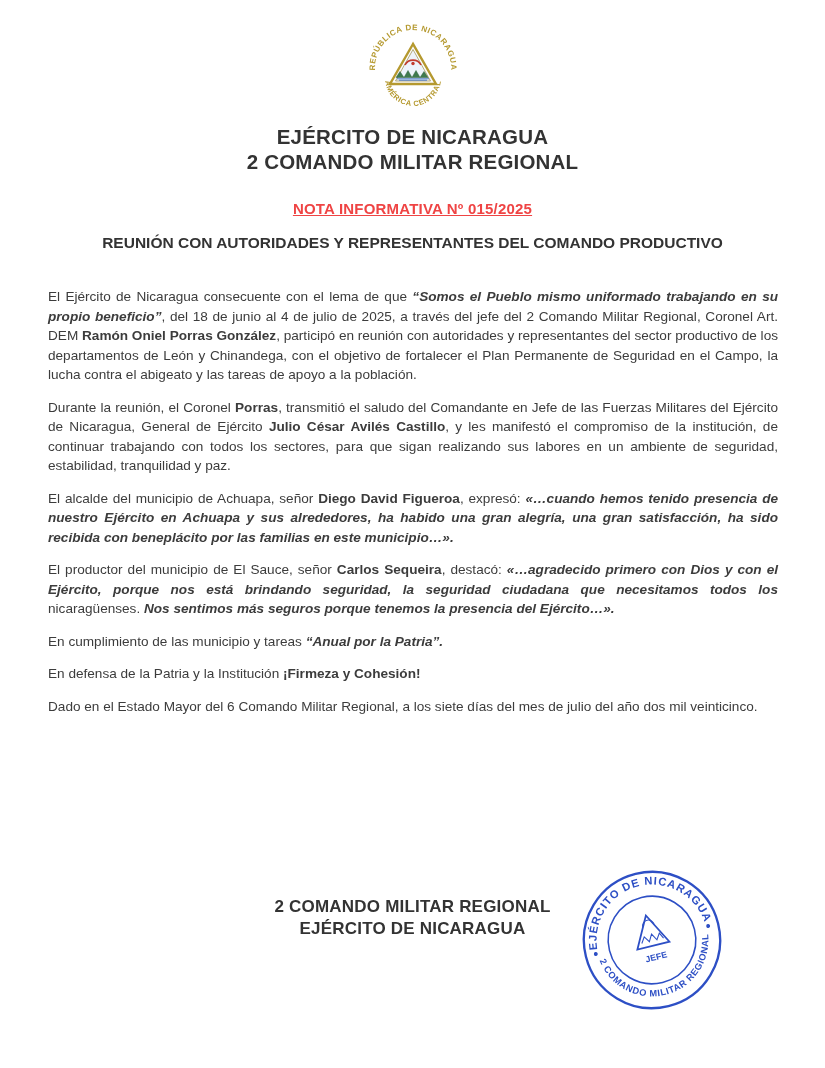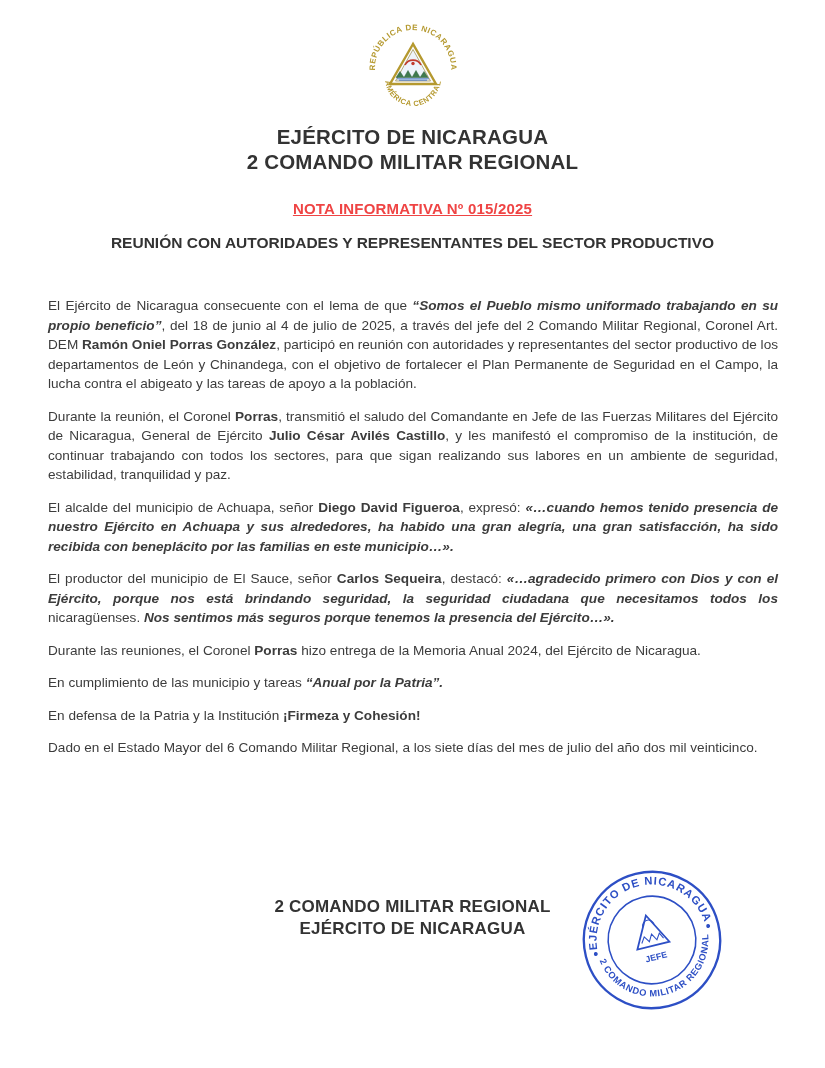--- a/index.html
+++ b/index.html
@@ -23,21 +23,21 @@
   .note-number {
     margin-top: 26px; font-size: 15px; font-weight: bold;
     text-decoration: underline; color: #ef4444; letter-spacing: 0.2px;
   }
   .subject {
     margin: 16px auto 0 auto; width: 650px;
     font-size: 15.5px; font-weight: bold; line-height: 20px; color: #333333;
   }
   .body-text {
     position: absolute; top: 287px; left: 48px; width: 730px;
-    font-size: 13.6px; line-height: 19.5px; text-align: justify; color: #3c3c3c; margin-top: 9px;
+    font-size: 13.6px; line-height: 19.5px; text-align: justify; color: #3c3c3c;
   }
   .body-text p { margin: 0 0 13px 0; }
   .run-normal { font-weight: normal; font-style: normal; }
   .run-bold { font-weight: 700; }
   .run-bolditalic { font-weight: 700; font-style: italic; }
   .signature {
     position: absolute; top: 896px; left: 0; width: 100%;
     text-align: center; font-size: 17px; font-weight: bold;
     line-height: 22px; color: #333333; letter-spacing: 0.2px;
   }
@@ -66,29 +66,28 @@
     </g>
     <text font-size="7.5" font-weight="bold" fill="#b5992f" letter-spacing="0.6">
       <textPath href="#emblemBottomArc" startOffset="50%" text-anchor="middle">AMÉRICA CENTRAL</textPath>
     </text>
   </svg>
 
   <div class="header">
     <div class="title">EJÉRCITO DE NICARAGUA</div>
     <div class="title">2 COMANDO MILITAR REGIONAL</div>
     <div class="note-number">NOTA INFORMATIVA Nº 015/2025</div>
-    <div class="subject">REUNIÓN CON AUTORIDADES Y REPRESENTANTES DEL SECTOR PRODUCTIVO</div>
+    <div class="subject">REUNIÓN CON AUTORIDADES Y REPRESENTANTES DEL COMANDO PRODUCTIVO</div>
   </div>
 
   <div class="body-text">
     <p><span class="run-normal">El Ejército de Nicaragua consecuente con el lema de que </span><span class="run-bolditalic">“Somos el Pueblo mismo uniformado trabajando en su propio beneficio”</span><span class="run-normal">, del 18 de junio al 4 de julio de 2025, a través del jefe del 2 Comando Militar Regional, Coronel Art. DEM </span><span class="run-bold">Ramón Oniel Porras González</span><span class="run-normal">, participó en reunión con autoridades y representantes del sector productivo de los departamentos de León y Chinandega, con el objetivo de fortalecer el Plan Permanente de Seguridad en el Campo, la lucha contra el abigeato y las tareas de apoyo a la población.</span></p>
     <p><span class="run-normal">Durante la reunión, el Coronel </span><span class="run-bold">Porras</span><span class="run-normal">, transmitió el saludo del Comandante en Jefe de las Fuerzas Militares del Ejército de Nicaragua, General de Ejército </span><span class="run-bold">Julio César Avilés Castillo</span><span class="run-normal">, y les manifestó el compromiso de la institución, de continuar trabajando con todos los sectores, para que sigan realizando sus labores en un ambiente de seguridad, estabilidad, tranquilidad y paz.</span></p>
     <p><span class="run-normal">El alcalde del municipio de Achuapa, señor </span><span class="run-bold">Diego David Figueroa</span><span class="run-normal">, expresó: </span><span class="run-bolditalic">«…cuando hemos tenido presencia de nuestro Ejército en Achuapa y sus alrededores, ha habido una gran alegría, una gran satisfacción, ha sido recibida con beneplácito por las familias en este municipio…».</span></p>
     <p><span class="run-normal">El productor del municipio de El Sauce, señor </span><span class="run-bold">Carlos Sequeira</span><span class="run-normal">, destacó: </span><span class="run-bolditalic">«…agradecido primero con Dios y con el Ejército, porque nos está brindando seguridad, la seguridad ciudadana que necesitamos todos los </span><span class="run-normal">nicaragüenses. </span><span class="run-bolditalic">Nos sentimos más seguros porque tenemos la presencia del Ejército…».</span></p>
-    <p><span class="run-normal">Durante las reuniones, el Coronel </span><span class="run-bold">Porras</span><span class="run-normal"> hizo entrega de la Memoria Anual 2024, del Ejército de Nicaragua.</span></p>
     <p><span class="run-normal">En cumplimiento de las municipio y tareas </span><span class="run-bolditalic">“Anual por la Patria”.</span></p>
     <p><span class="run-normal">En defensa de la Patria y la Institución </span><span class="run-bold">¡Firmeza y Cohesión!</span></p>
     <p><span class="run-normal">Dado en el Estado Mayor del 6 Comando Militar Regional, a los siete días del mes de julio del año dos mil veinticinco.</span></p>
   </div>
 
   <div class="signature">
     <div>2 COMANDO MILITAR REGIONAL</div>
     <div>EJÉRCITO DE NICARAGUA</div>
   </div>
 

